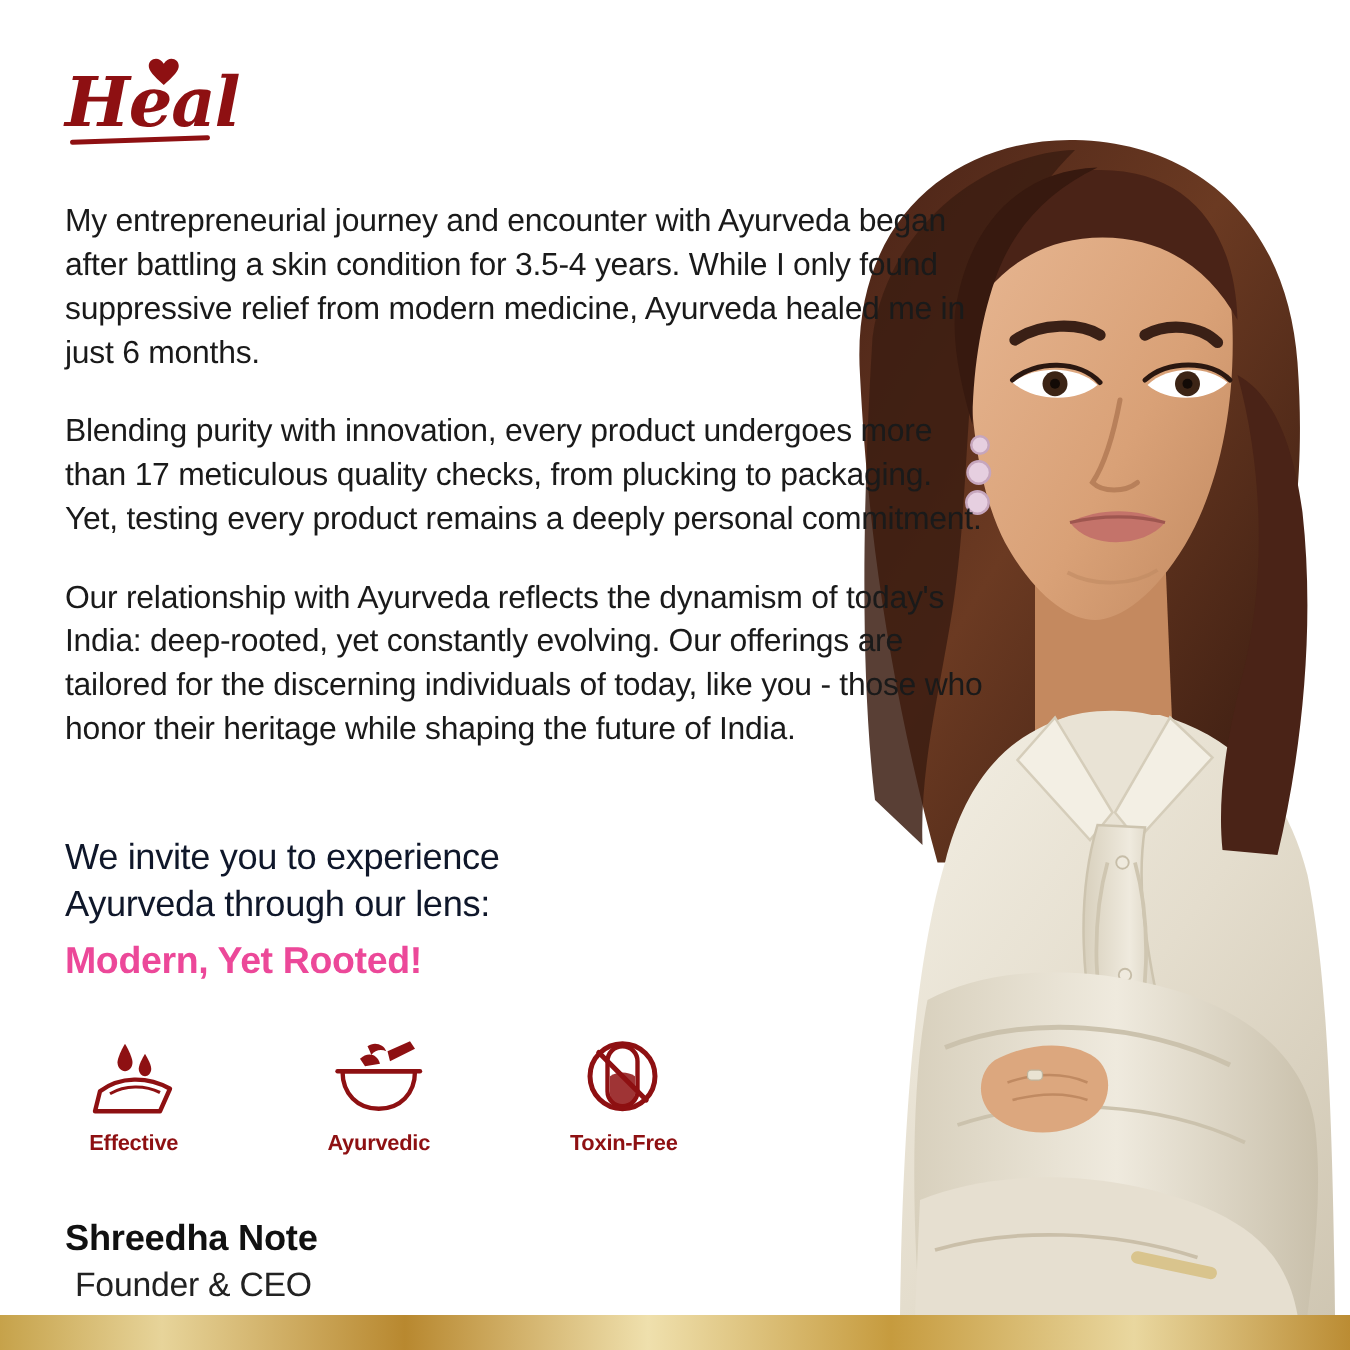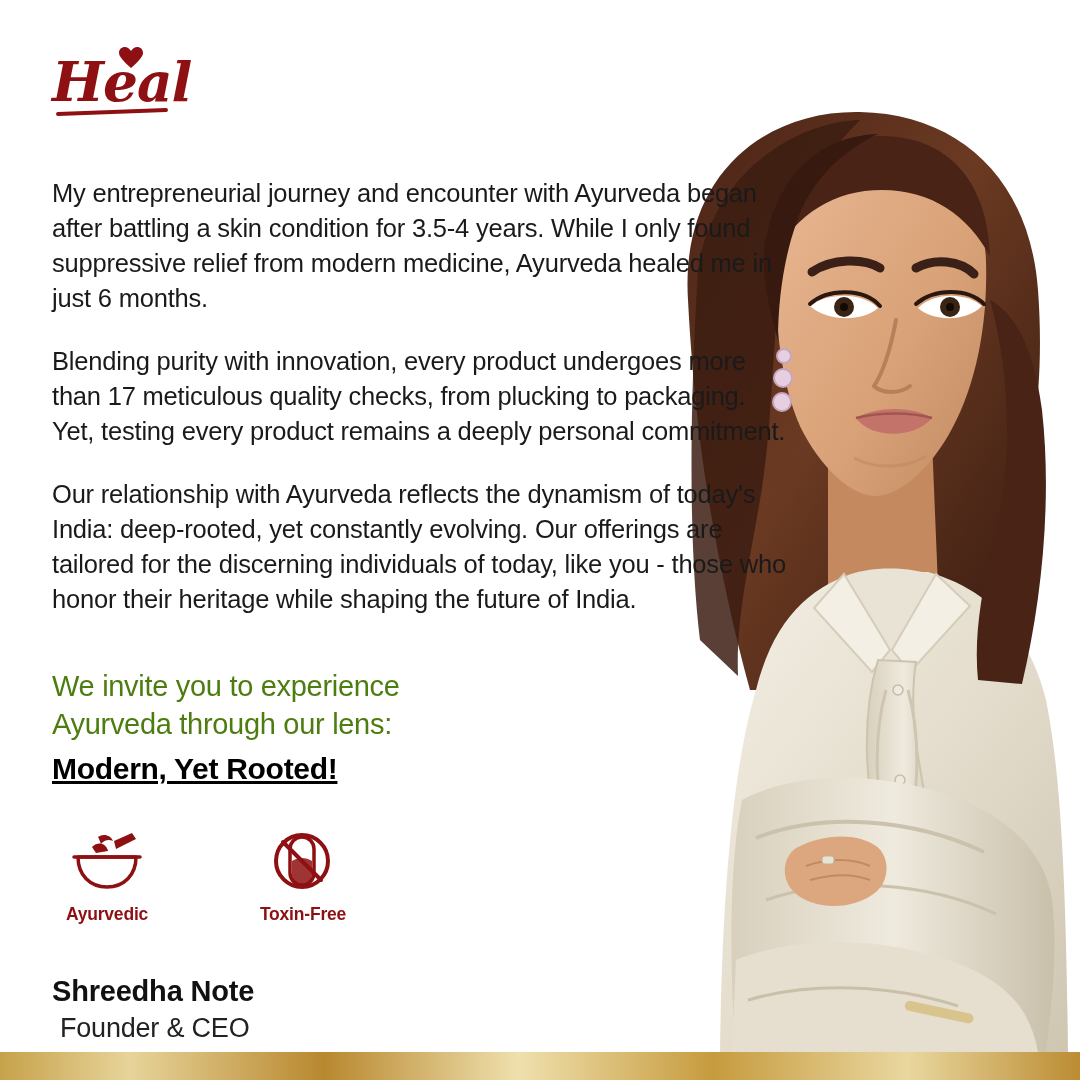--- a/index.html
+++ b/index.html
@@ -93,46 +93,45 @@
   .body-copy {
     position: absolute;
     left: 52px;
     top: 160px;
     width: 740px;
   }
   .para {
     font-size: 25.5px;
     line-height: 35px;
     color: #1a1a1a;
-    margin: 16px 0 28px 0;
+    margin: 0 0 28px 0;
     letter-spacing: -0.2px;
     white-space: pre-line;
   }
   .para:last-child { margin-bottom: 0; }
 
   .invite {
     position: absolute;
     left: 52px;
     top: 667px;
     width: 620px;
     font-size: 29px;
     line-height: 38px;
-    color: #4d7c0f;
+    color: #0f172a;
     letter-spacing: -0.3px;
     white-space: pre-line;
   }
   .tagline {
     position: absolute;
     left: 52px;
     top: 752px;
     font-size: 30px;
     font-weight: 700;
-    color: #000000;
+    color: #ec4899;
     letter-spacing: -0.3px;
-    text-decoration: underline;
   }
 
   
   .badges {
     position: absolute;
     left: 52px;
     top: 830px;
     display: flex;
     gap: 86px;
   }
@@ -329,20 +328,31 @@
     <p class="para">Blending purity with innovation, every product undergoes more than 17 meticulous quality checks, from plucking to packaging. Yet, testing every product remains a deeply personal commitment.</p>
     <p class="para">Our relationship with Ayurveda reflects the dynamism of today's India: deep-rooted, yet constantly evolving. Our offerings are tailored for the discerning individuals of today, like you - those who honor their heritage while shaping the future of India.</p>
   </div>
 
   <div class="invite">We invite you to experience
 Ayurveda through our lens:</div>
   <div class="tagline">Modern, Yet Rooted!</div>
 
   <div class="badges">
 
+    <div class="badge">
+      <span class="badge-icon">
+        <svg width="74" height="62" viewBox="0 0 74 62" xmlns="http://www.w3.org/2000/svg">
+          <path d="M30 4 C30 4 24 14 24 19 C24 23 27 26 30 26 C33 26 36 23 36 19 C36 14 30 4 30 4 Z" fill="#8e1012"></path>
+          <path d="M46 12 C46 12 41 20 41 24 C41 27.5 43.5 30 46 30 C48.5 30 51 27.5 51 24 C51 20 46 12 46 12 Z" fill="#8e1012"></path>
+          <path d="M10 42 C26 30 48 30 66 40 L58 58 L6 58 Z" fill="none" stroke="#8e1012" stroke-width="3.5" stroke-linejoin="round"></path>
+          <path d="M18 44 C30 37 46 37 58 43" fill="none" stroke="#8e1012" stroke-width="2.5"></path>
+        </svg>
+      </span>
+      <span class="badge-label">Effective</span>
+    </div>
 
     <div class="badge">
       <span class="badge-icon">
         <svg width="74" height="62" viewBox="0 0 74 62" xmlns="http://www.w3.org/2000/svg">
           <path d="M28 6 C33 2 41 4 43 10 C39 8 34 9 31 13 C30 10 29 8 28 6 Z" fill="#8e1012"></path>
           <path d="M22 16 C28 10 36 12 38 20 L26 22 Z" fill="#8e1012"></path>
           <path d="M44 10 L62 2 L66 8 L46 18 Z" fill="#8e1012"></path>
           <path d="M8 26 L66 26 C66 44 54 56 37 56 C20 56 8 44 8 26 Z" fill="none" stroke="#8e1012" stroke-width="3.5" stroke-linejoin="round"></path>
           <path d="M4 26 L70 26" stroke="#8e1012" stroke-width="3.5" stroke-linecap="round"></path>
         </svg>

